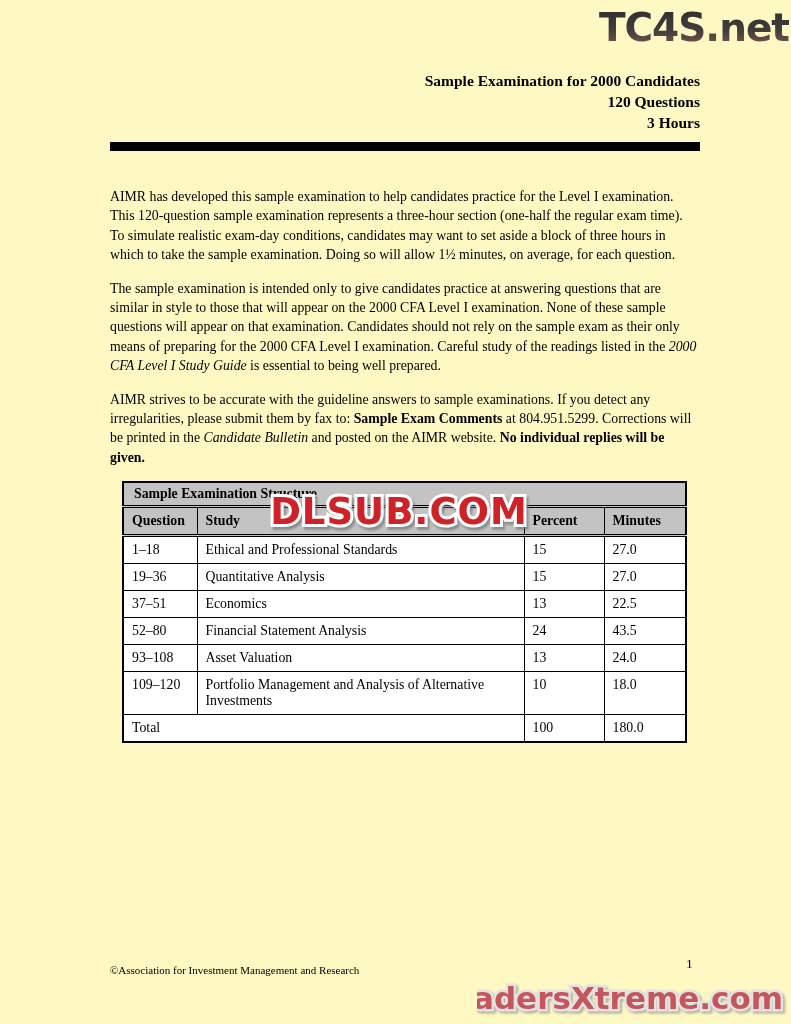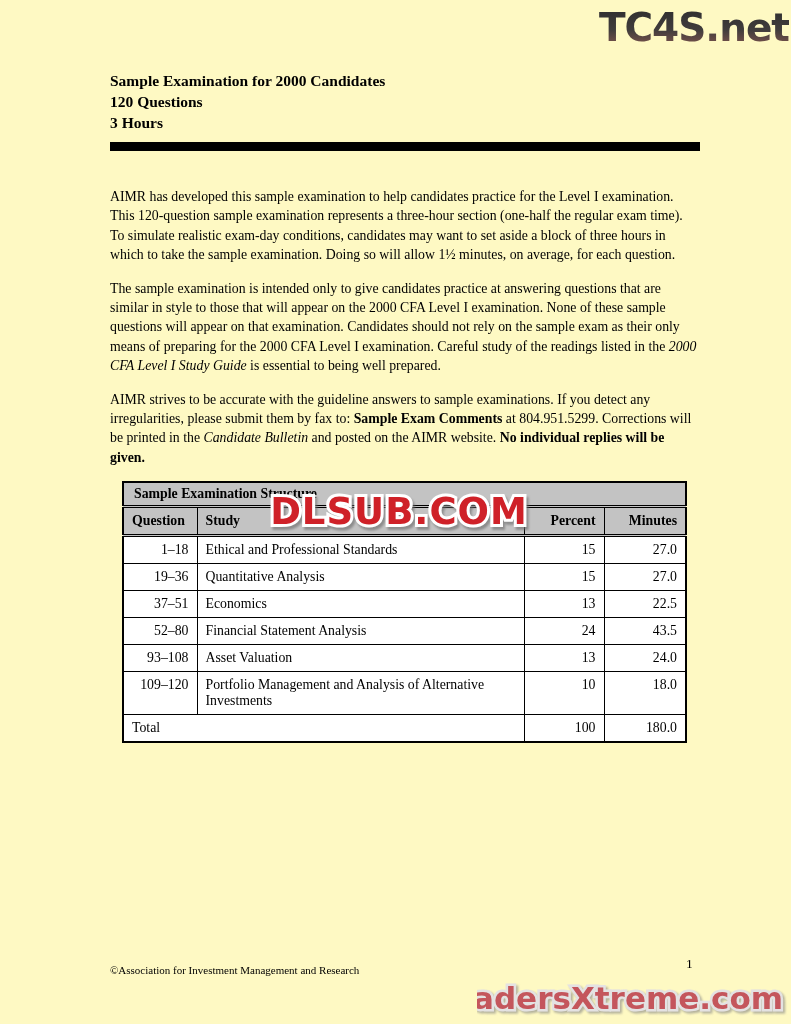--- a/index.html
+++ b/index.html
@@ -19,21 +19,21 @@
   
   .content {
     position: absolute;
     left: 110px;
     top: 0;
     width: 590px;
   }
 
   .title-block {
     padding-top: 70px;
-    text-align: left;
+    text-align: right;
     font-weight: bold;
     font-size: 15.5px;
     line-height: 21px;
   }
   .title-block sup { font-size: 9px; vertical-align: 6px; }
 
   .thick-rule {
     height: 9px;
     background: #000;
     margin-top: 9px;
@@ -72,21 +72,21 @@
     font-weight: bold;
     padding: 3px 10px;
     border-bottom: 3px double #000;
   }
   table.exam tr.row-head td {
     background: #c3c3c3;
     font-weight: bold;
     border-bottom: 3px double #000;
   }
   table.exam { border: 2px solid #000; }
-  td.c { text-align: right; }
+  td.c { text-align: left; }
   td.l { text-align: left; }
   td.total-label { padding-left: 32px; }
 
   
   .footer-copyright {
     position: absolute;
     left: 110px;
     top: 964px;
     font-size: 11px;
   }

